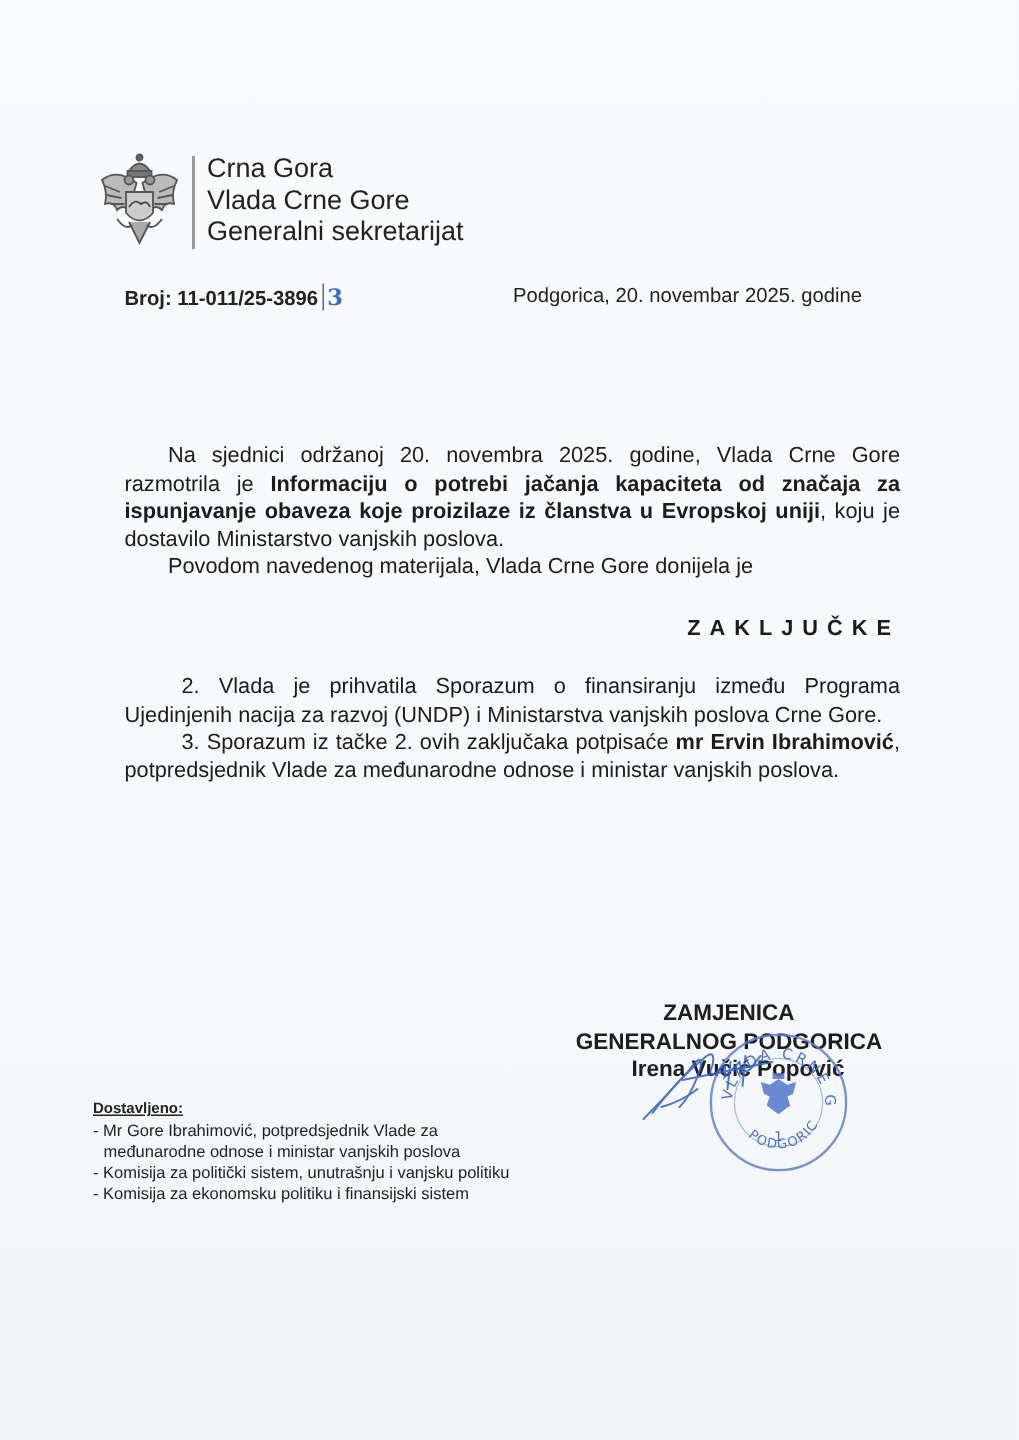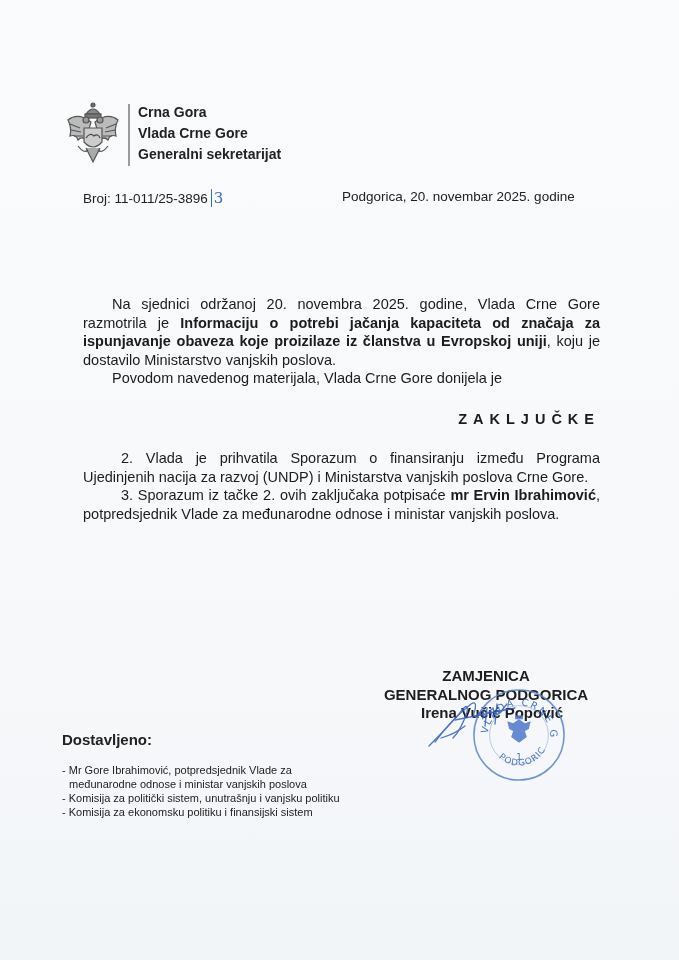--- a/index.html
+++ b/index.html
@@ -33,36 +33,36 @@
       width: 58px; height: 70px;
       margin-right: 6px;
     }
     .vbar {
       width: 2px; height: 62px;
       background: #9a9a9a;
       margin-top: 4px;
       margin-right: 8px;
     }
     .hdr-lines {
-      font-size: 14px;
-      font-weight: bold;
+      font-size: 18px;
+      font-weight: normal;
       line-height: 21px;
       color: #222;
       margin-top: 2px;
     }
     
     .refline {
       position: absolute;
       top: 189px;
       left: 83px;
       width: 520px;
       font-size: 13.5px;
       color: #222;
     }
-    .refline .broj { position: absolute; left: 0; }
+    .refline .broj { position: absolute; left: 0; font-weight: bold; }
     .refline .hand {
       font-family: "DejaVu Serif", serif;
       color: #3a6bc4;
       font-size: 15px;
       margin-left: 3px;
       border-left: 1.5px solid #3a6bc4;
       padding-left: 2px;
     }
     .refline .place { position: absolute; left: 259px; }
     
@@ -121,21 +121,21 @@
     }
     
     .deliv {
       position: absolute;
       left: 62px;
       top: 733px;
       font-size: 11px;
       line-height: 14px;
       color: #222;
     }
-    .deliv .head { font-weight: bold; font-size: 15px; margin-bottom: 16px; }
+    .deliv .head { font-weight: bold; font-size: 10px; margin-bottom: 0; text-decoration: underline; }
     .deliv .li { white-space: nowrap; }
     .deliv .cont { padding-left: 7px; }
   </style>
 </head>
 <body>
 
 <div class="page">
 
   <div class="header">
     <svg class="coat" viewBox="0 0 58 70">

